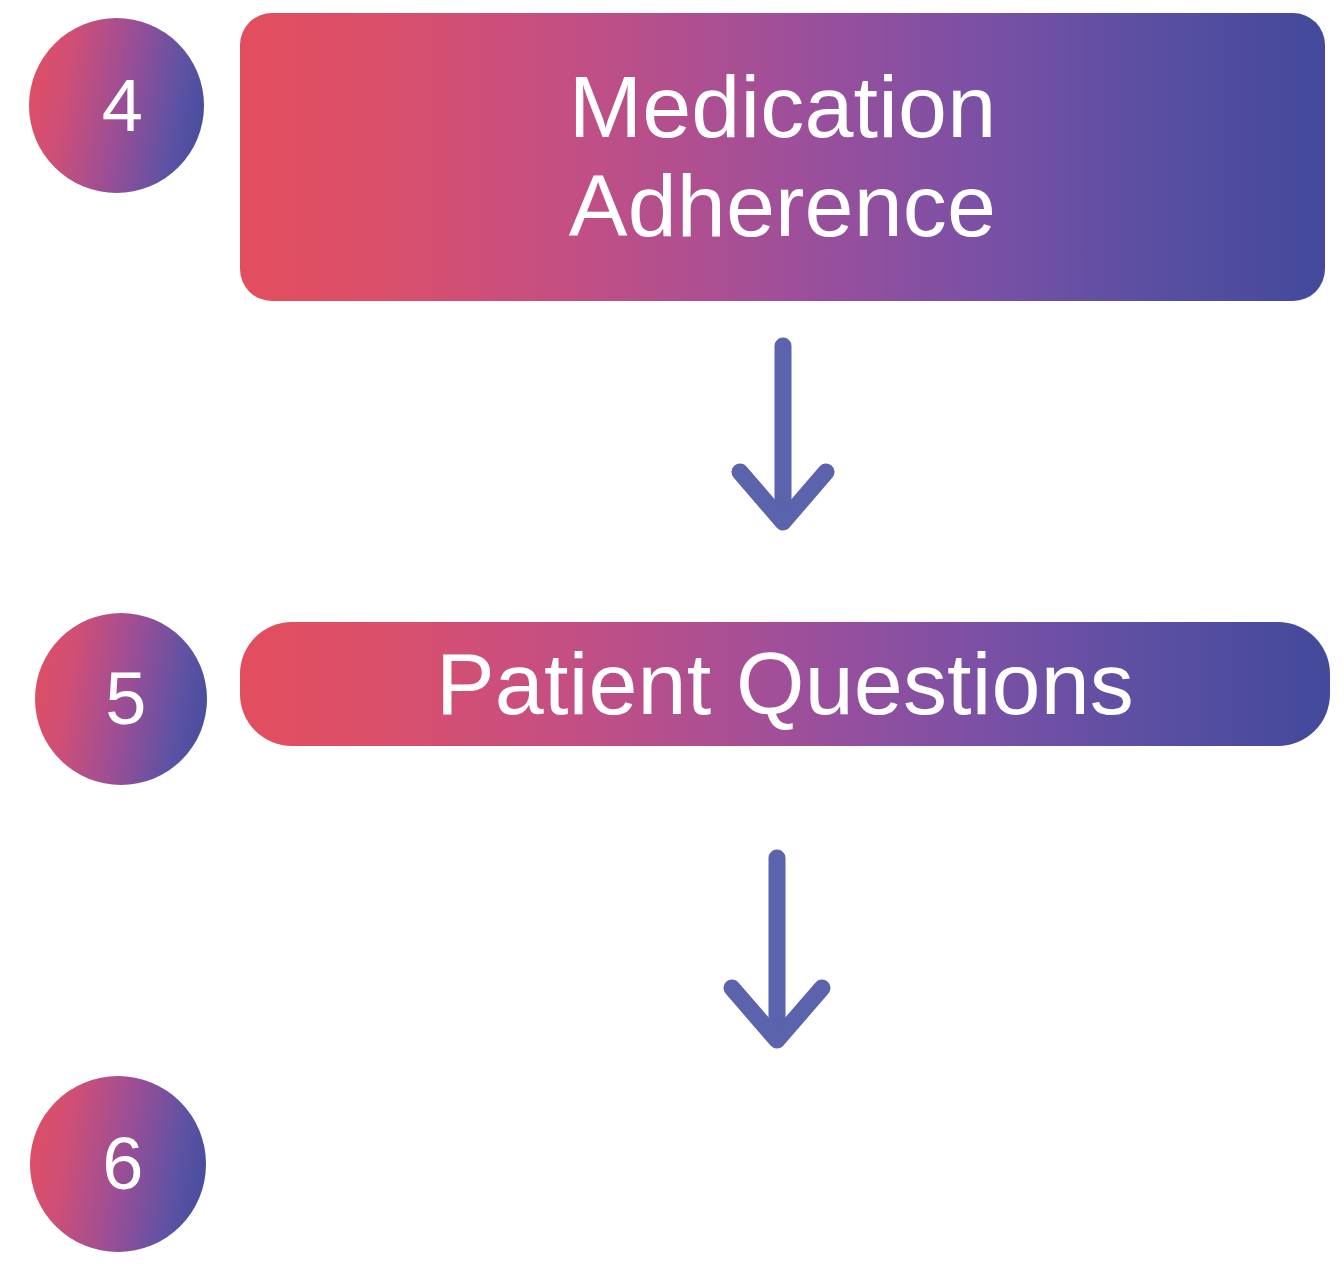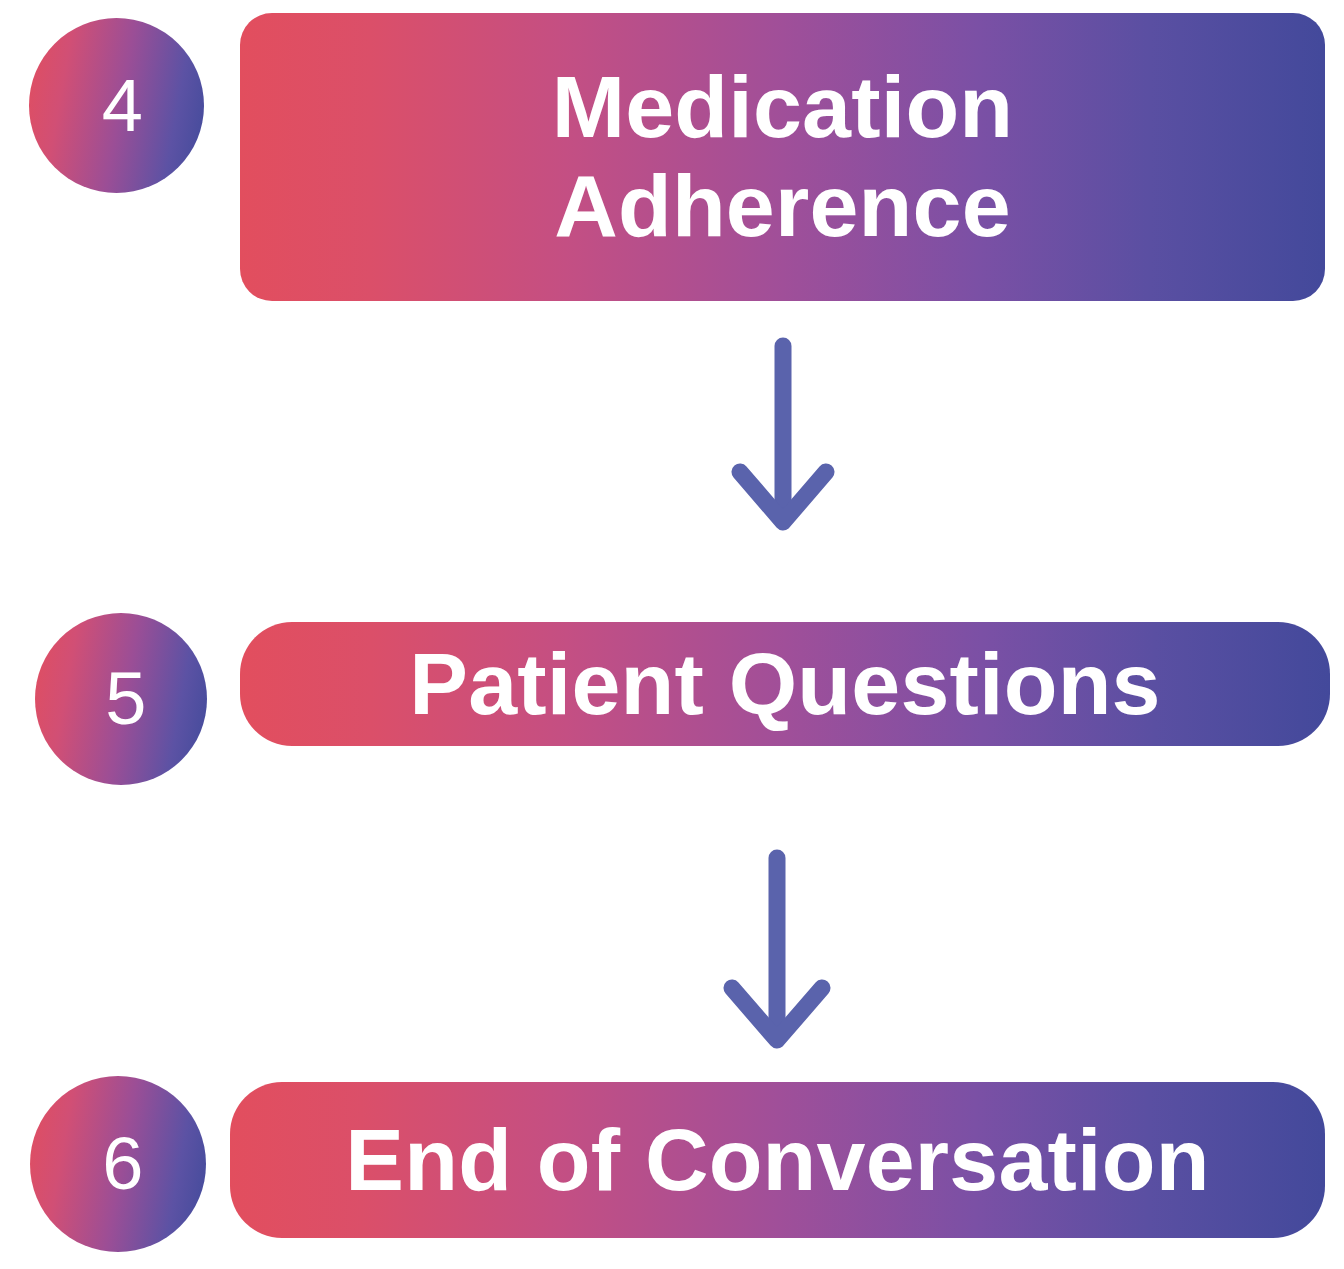--- a/index.html
+++ b/index.html
@@ -44,21 +44,21 @@
     position: absolute;
     background: linear-gradient(90deg, #e24e5e 0%, #db4f69 12%, #c44f83 30%, #a04f99 50%, #7b50a5 68%, #5a4fa2 84%, #43499b 100%);
     display: flex;
     align-items: center;
     justify-content: center;
     box-sizing: border-box;
     text-align: center;
   }
   .step-bar-label {
     color: #ffffff;
-    font-weight: 700;
+    font-weight: 400;
     line-height: 1.12;
     letter-spacing: 0.2px;
     white-space: pre-line;
     user-select: none;
   }
 
   
   #badge-4 { left: 29px;  top: 18px;   width: 175px; height: 175px; }
   #badge-5 { left: 35px;  top: 613px;  width: 172px; height: 172px; }
   #badge-6 { left: 30px;  top: 1076px; width: 176px; height: 176px; }
@@ -128,17 +128,14 @@
     <g stroke="#5a63ac" stroke-width="17" stroke-linecap="round" stroke-linejoin="round" fill="none">
       <line x1="83" y1="16" x2="83" y2="190"></line>
       <polyline points="38,146 83,198 128,146"></polyline>
     </g>
   </svg>
 
   <div class="step-badge" id="badge-6">
     <span class="step-badge-number">6</span>
   </div>
 
-  <div class="step-bar" id="bar-6">
-    <span class="step-bar-label">End of Conversation</span>
-  </div>
 
 </div>
 
 </body></html>

